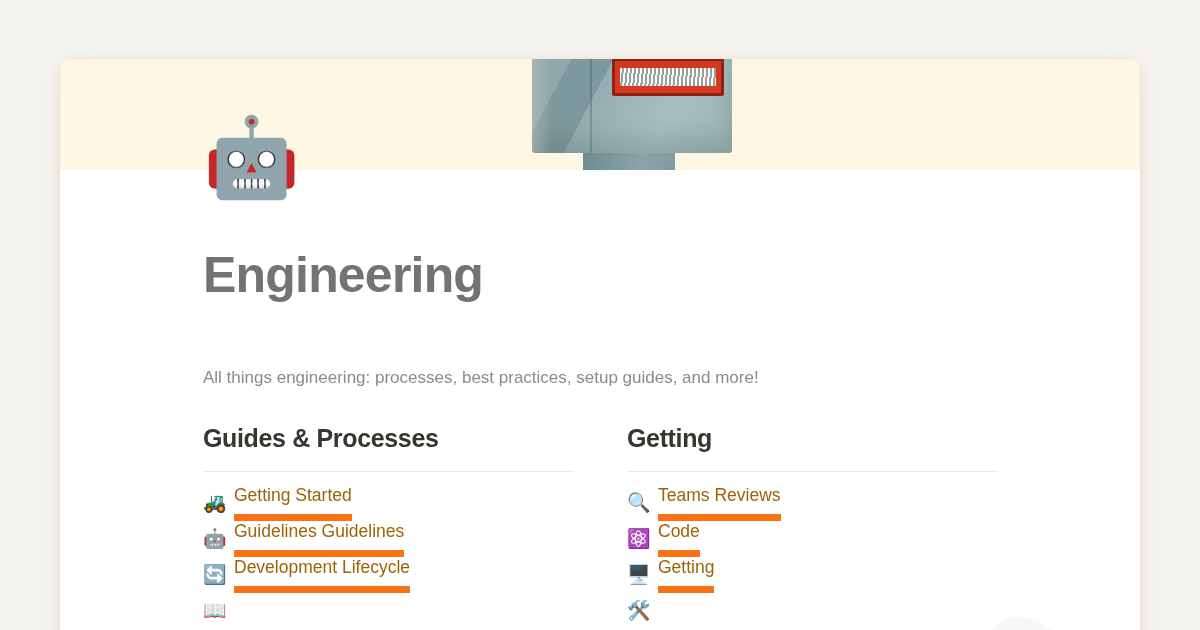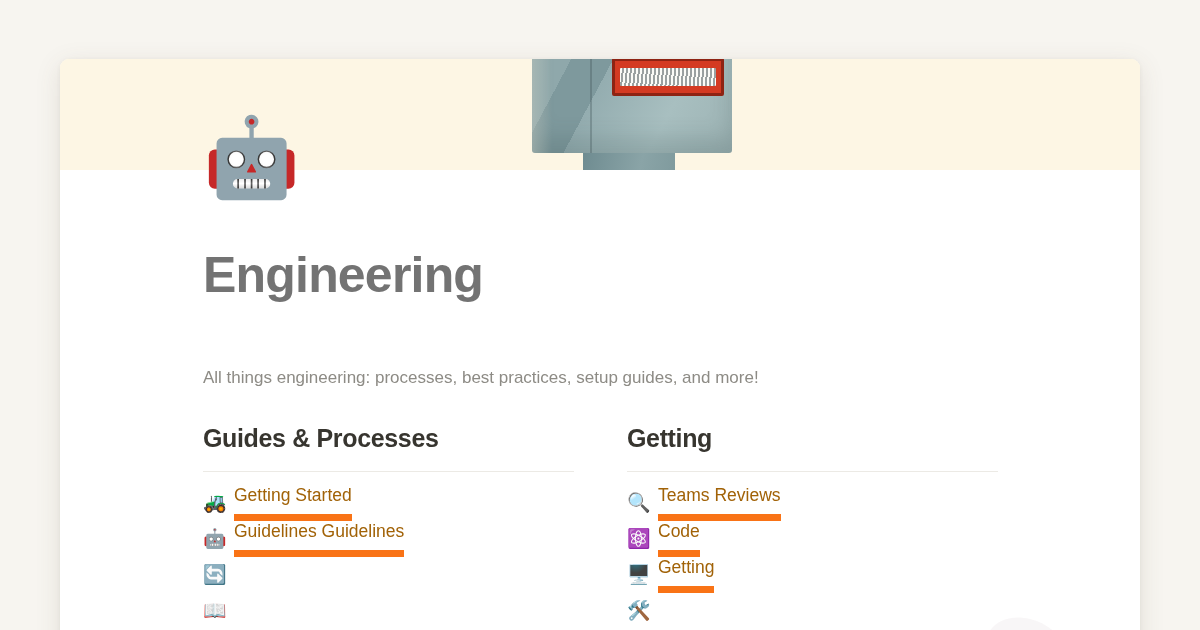--- a/index.html
+++ b/index.html
@@ -258,20 +258,21 @@
               <a href="#" class="link-text">Getting Started</a>
             </li>
 
             <li class="link-item">
               <span class="link-emoji">🤖</span>
               <a href="#" class="link-text">Guidelines Guidelines</a>
             </li>
 
             <li class="link-item">
               <span class="link-emoji">🔄</span>
+              <a href="#" class="link-text">Development Lifecycle</a>
             </li>
 
             <li class="link-item">
               <span class="link-emoji">📖</span>
             </li>
 
             <li class="link-item">
               <span class="link-emoji">🏀</span>
               <a href="#" class="link-text">Teams</a>
             </li>

